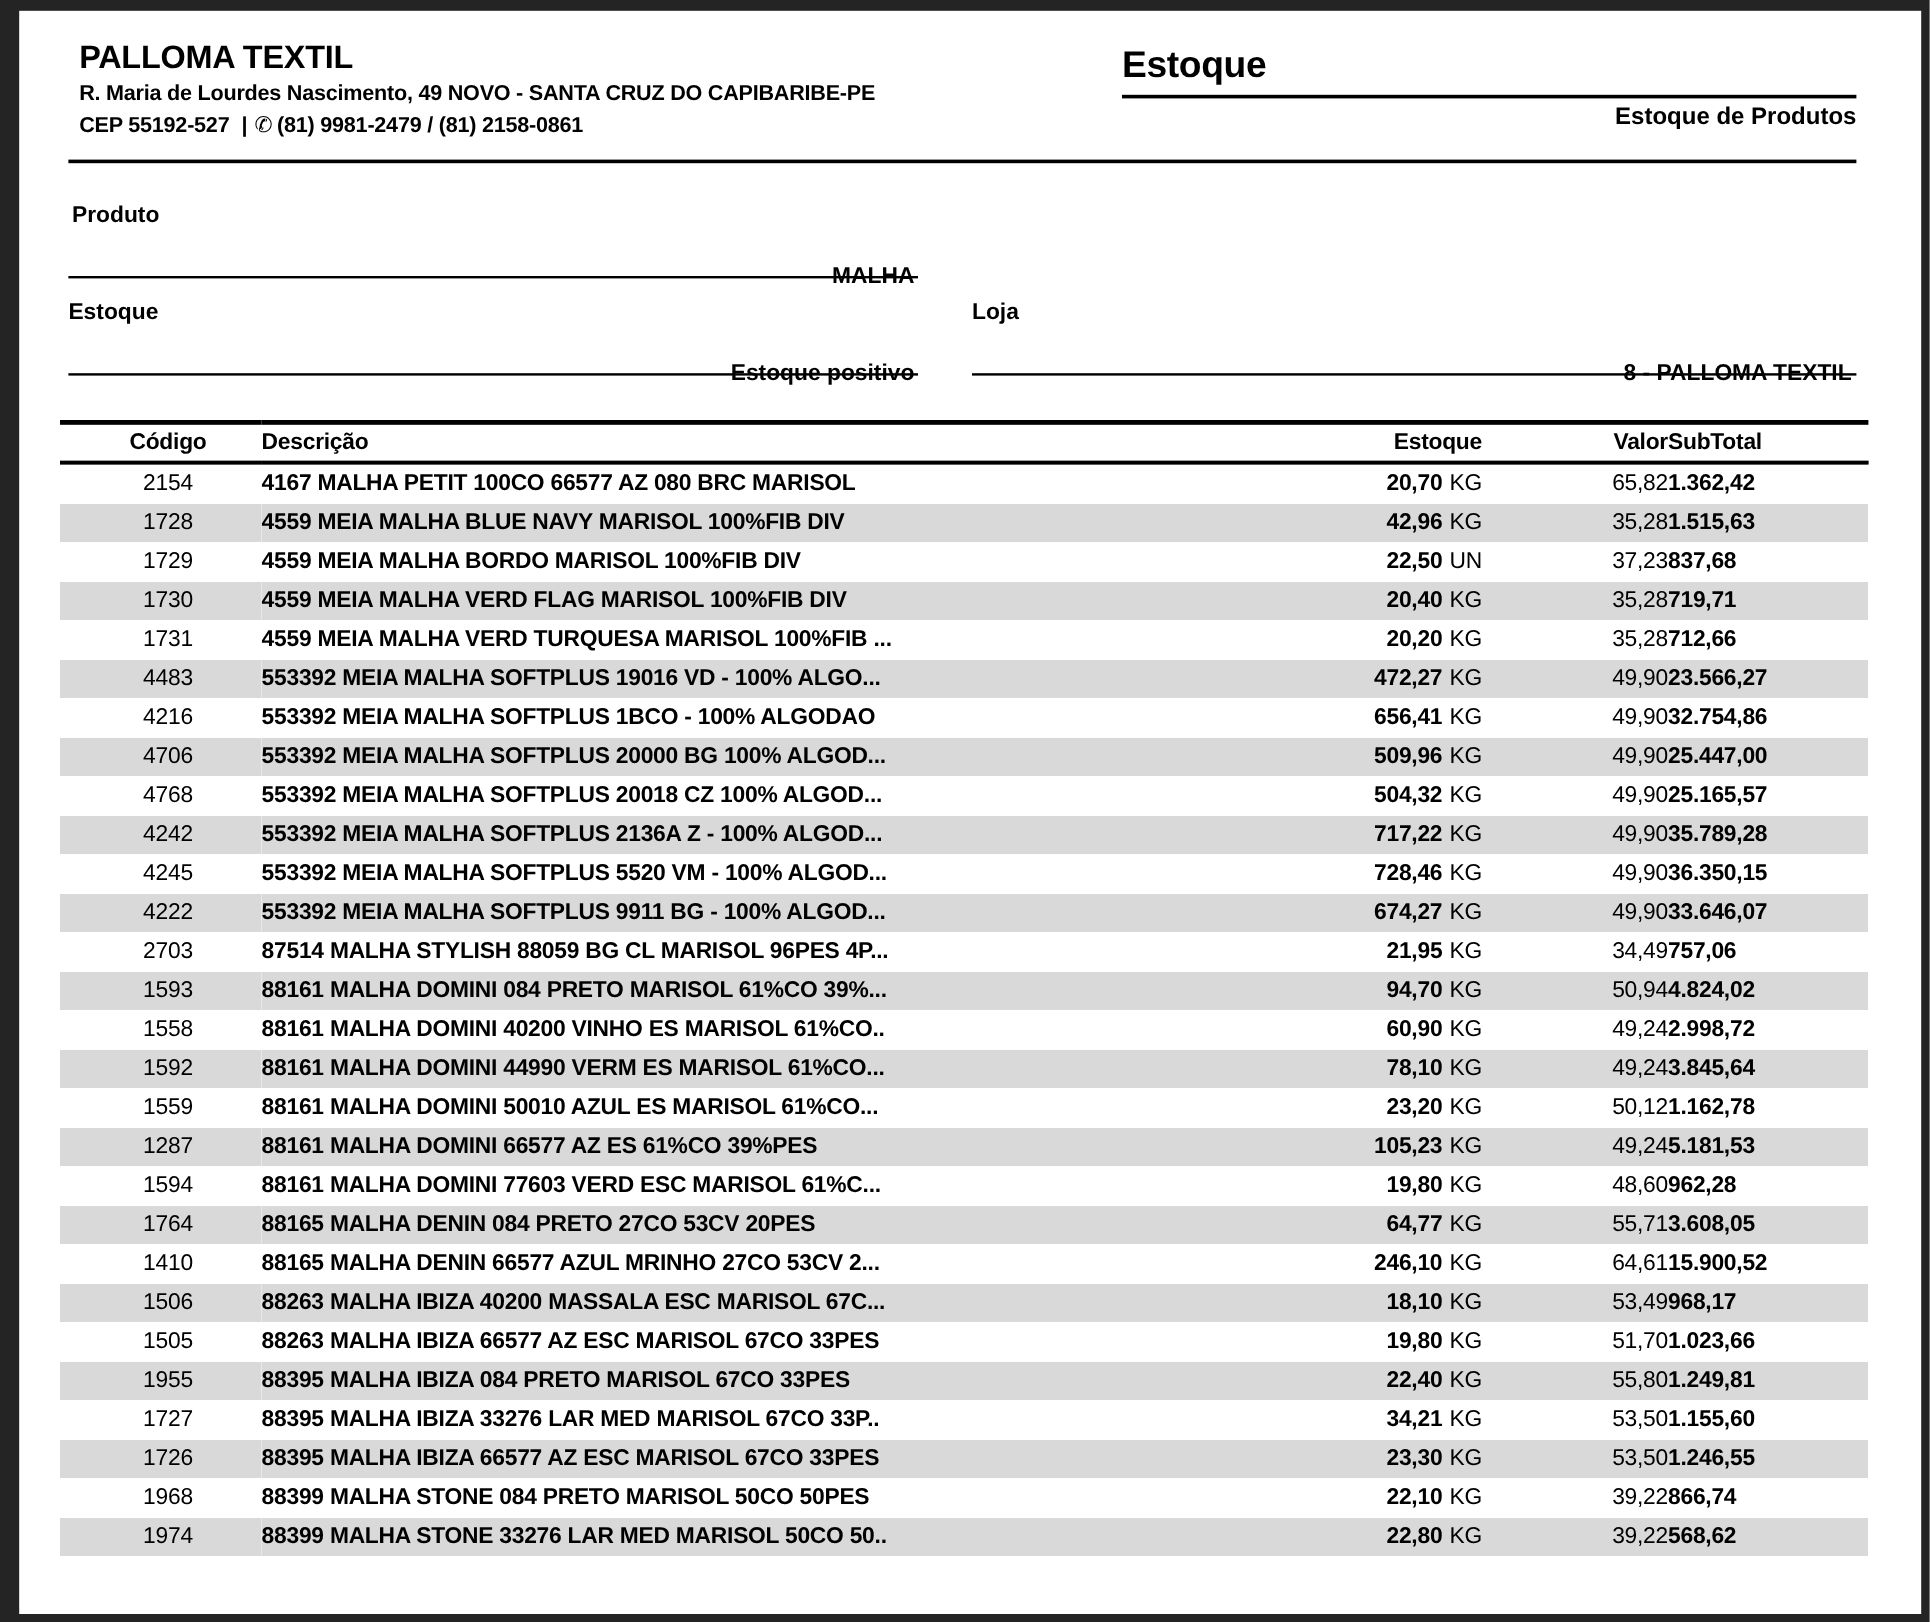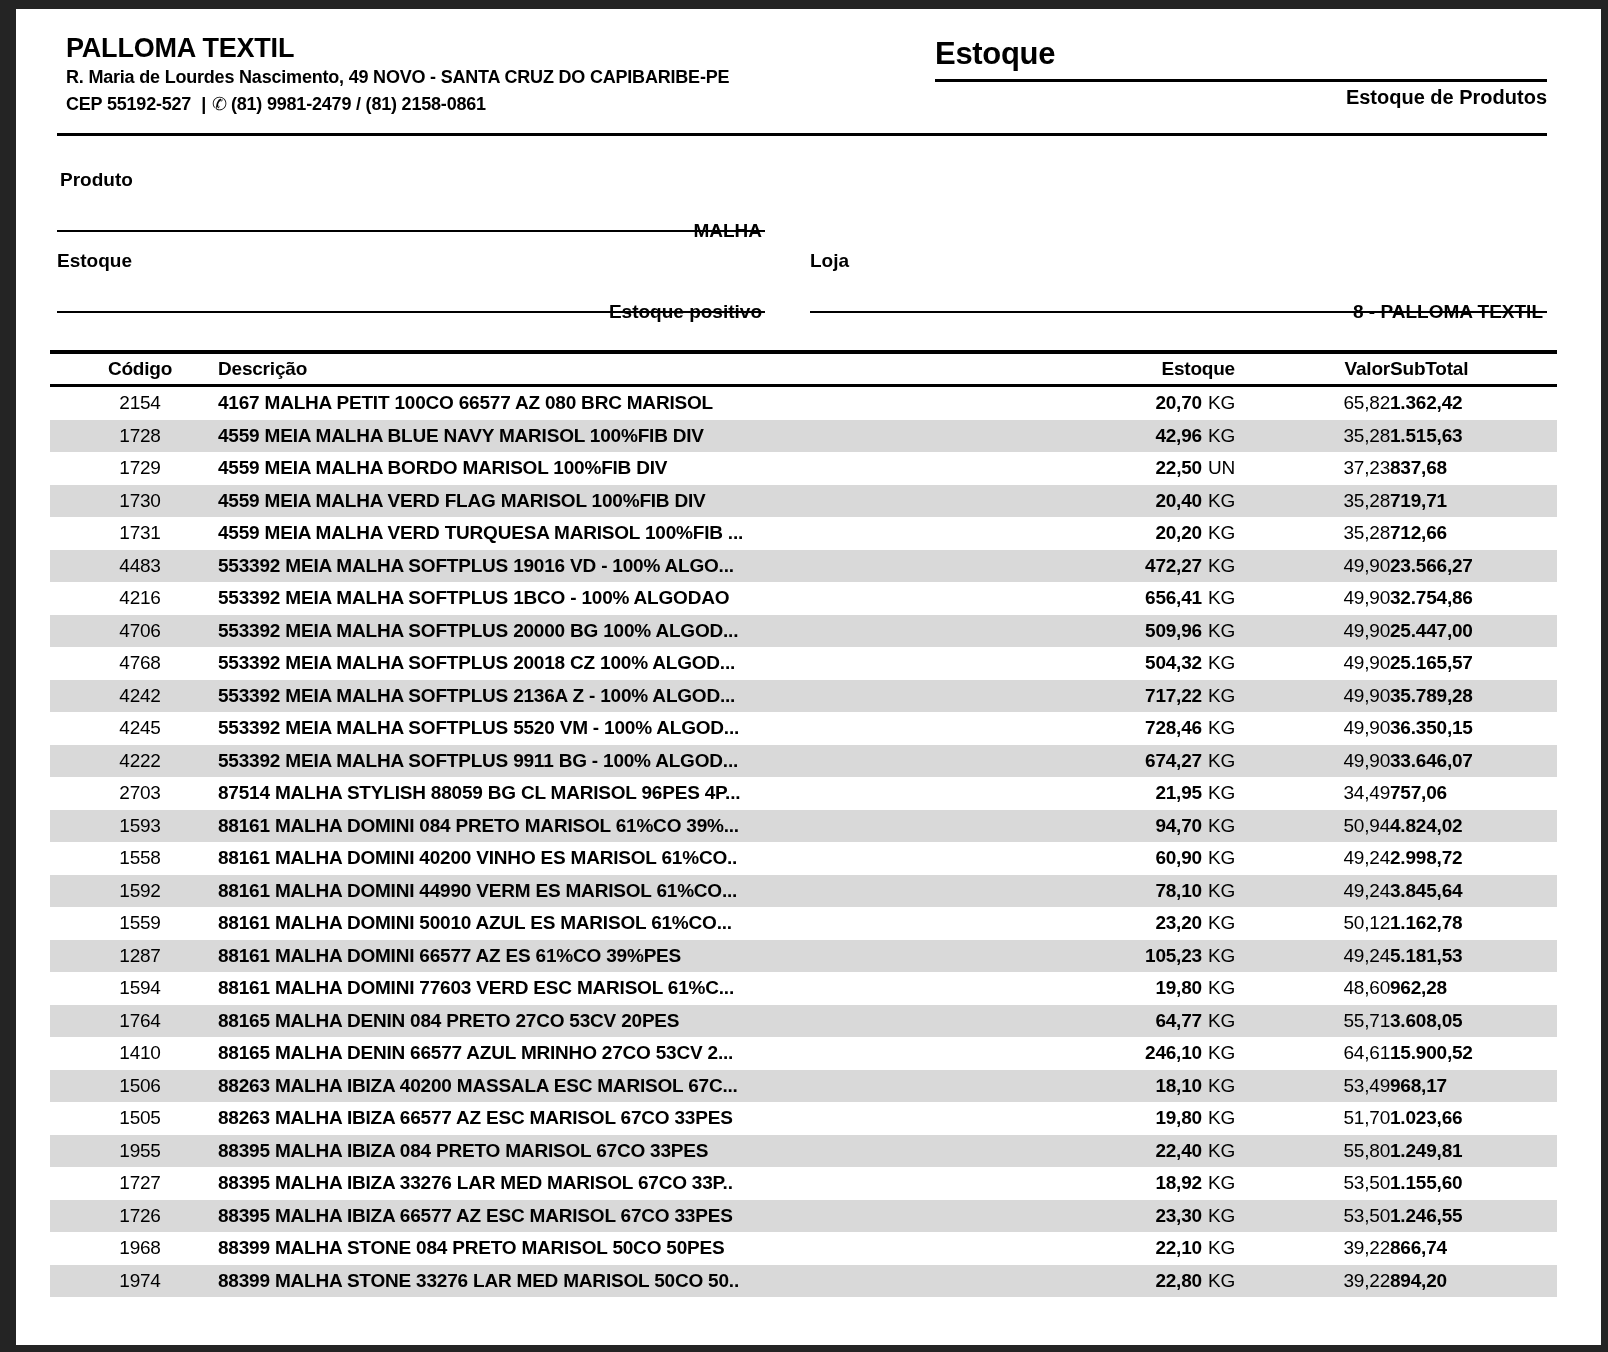--- a/index.html
+++ b/index.html
@@ -276,21 +276,21 @@
         <tr>
     <td class="c-cod">1955</td>
     <td class="c-desc">88395 MALHA IBIZA 084 PRETO MARISOL 67CO 33PES</td>
     <td class="c-est"><b>22,40</b><span class="unit">KG</span></td>
     <td class="c-val">55,80</td>
     <td class="c-sub">1.249,81</td>
   </tr>
         <tr>
     <td class="c-cod">1727</td>
     <td class="c-desc">88395 MALHA IBIZA 33276 LAR MED MARISOL 67CO 33P..</td>
-    <td class="c-est"><b>18,92</b><span class="unit">KG</span></td>
+    <td class="c-est"><b>34,21</b><span class="unit">KG</span></td>
     <td class="c-val">53,50</td>
     <td class="c-sub">1.155,60</td>
   </tr>
         <tr>
     <td class="c-cod">1726</td>
     <td class="c-desc">88395 MALHA IBIZA 66577 AZ ESC MARISOL 67CO 33PES</td>
     <td class="c-est"><b>23,30</b><span class="unit">KG</span></td>
     <td class="c-val">53,50</td>
     <td class="c-sub">1.246,55</td>
   </tr>
@@ -299,18 +299,18 @@
     <td class="c-desc">88399 MALHA STONE 084 PRETO MARISOL 50CO 50PES</td>
     <td class="c-est"><b>22,10</b><span class="unit">KG</span></td>
     <td class="c-val">39,22</td>
     <td class="c-sub">866,74</td>
   </tr>
         <tr>
     <td class="c-cod">1974</td>
     <td class="c-desc">88399 MALHA STONE 33276 LAR MED MARISOL 50CO 50..</td>
     <td class="c-est"><b>22,80</b><span class="unit">KG</span></td>
     <td class="c-val">39,22</td>
-    <td class="c-sub">894,20</td>
+    <td class="c-sub">568,62</td>
   </tr>
       </tbody>
   </table>
 
 </div>
 
 </body></html>

